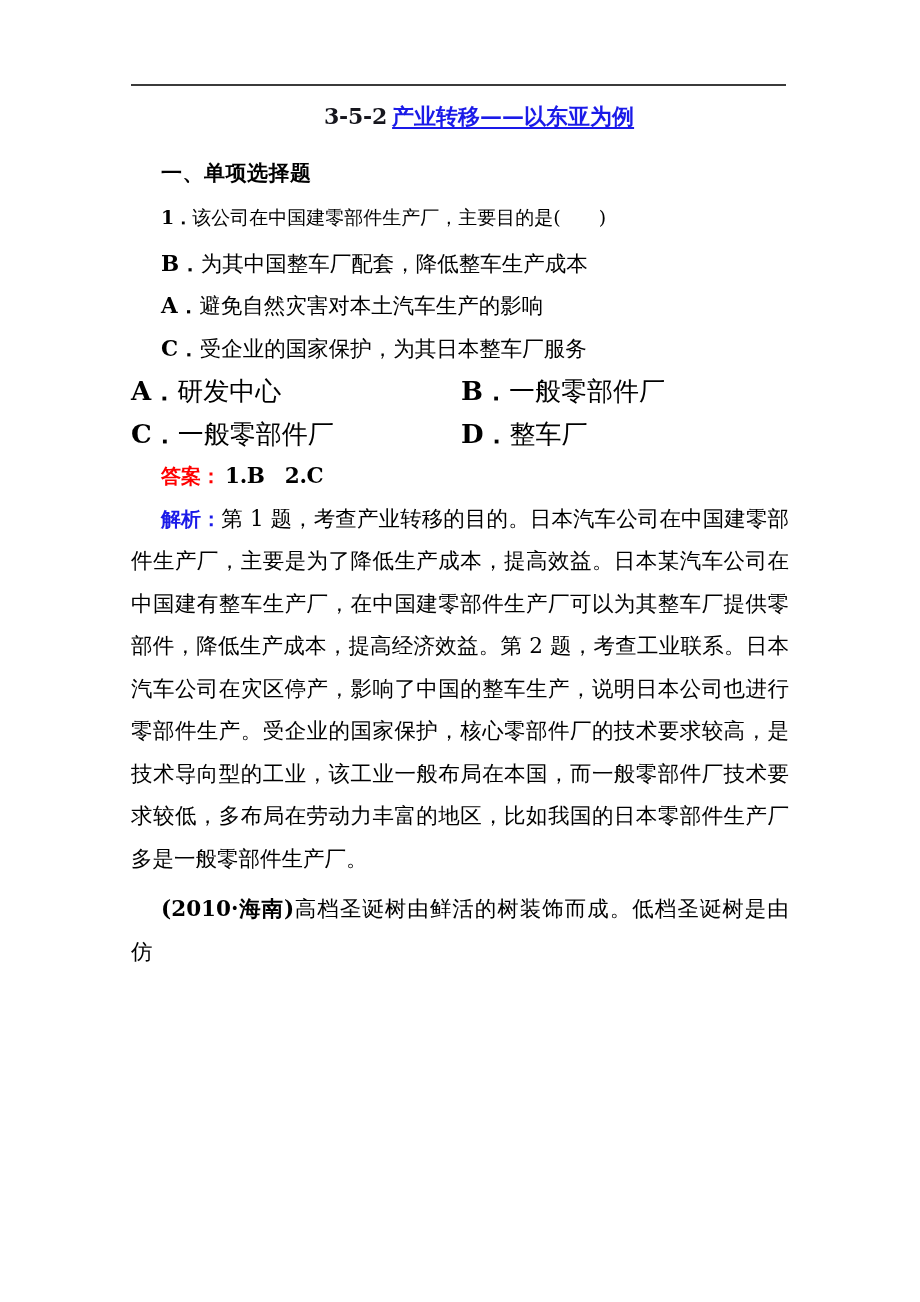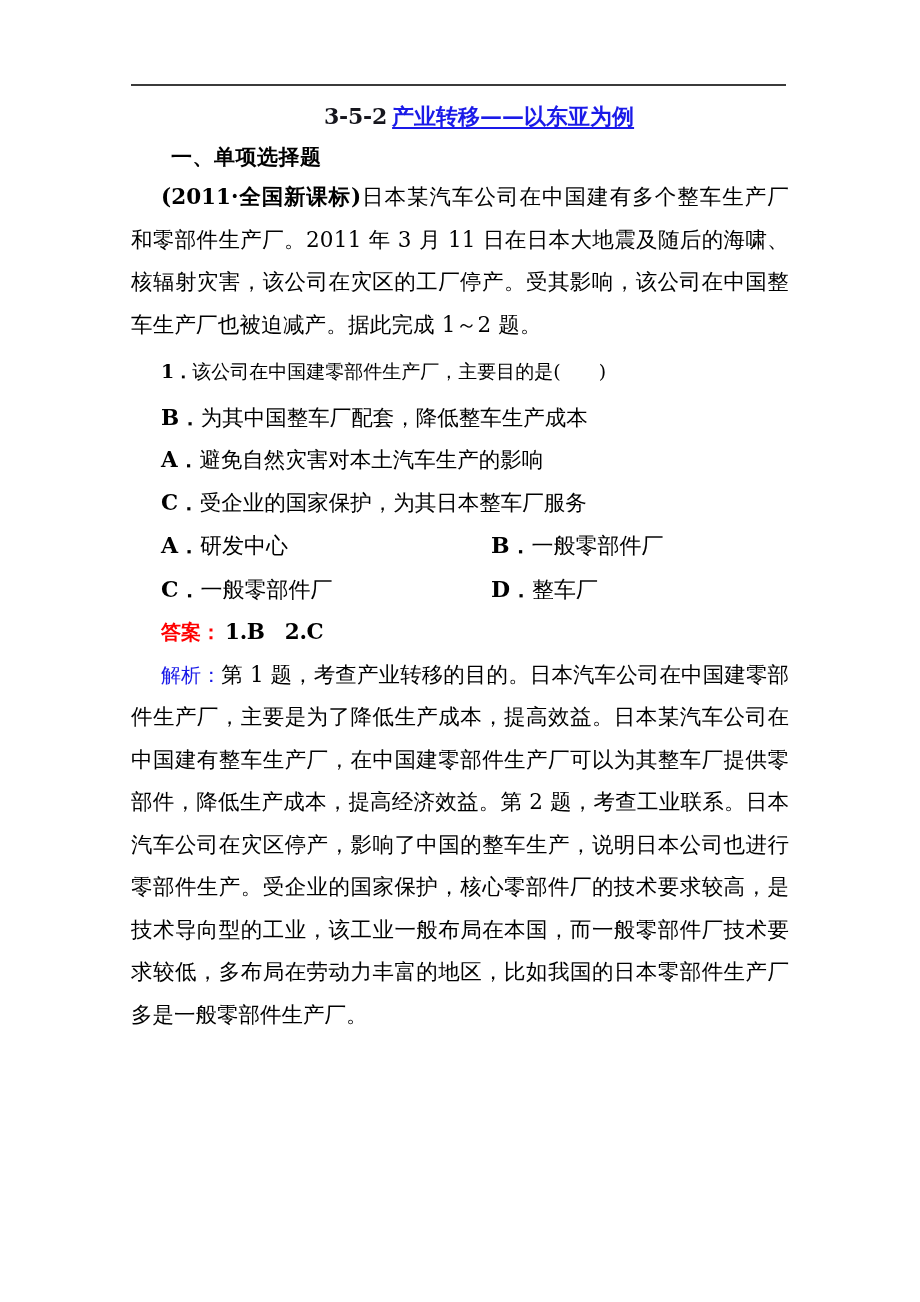--- a/index.html
+++ b/index.html
@@ -43,42 +43,42 @@
     width: 658px;
   }
 
   
   .doc-title {
     text-align: center;
     font-size: 22px;
     font-weight: bold;
     line-height: 32px;
     padding-left: 38px;
-    margin-bottom: 6px;
+    margin-bottom: 22px;
     white-space: nowrap;
     font-family: "DejaVu Serif", "Liberation Serif", serif;
   }
   .doc-title .num {
     color: #16161d;
     letter-spacing: -0.2px;
   }
   .doc-title .link {
     color: #1a1ae8;
     text-decoration: underline;
     text-underline-offset: 3px;
     padding-left: 5px;
   }
 
   
   .section-heading {
     font-family: "DejaVu Sans", "Liberation Sans", sans-serif;
     font-size: 21px;
     font-weight: bold;
     line-height: 38px;
-    margin-left: 40px;
+    margin-left: 30px;
     margin-top: 2px;
     letter-spacing: 0.5px;
   }
 
   
   .para {
     font-size: 21.5px;
     line-height: 42.5px;
     text-align: justify;
     text-justify: inter-ideograph;
@@ -119,23 +119,22 @@
     margin-left: 30px;
     white-space: nowrap;
   }
   .opt .lab {
     font-weight: bold;
     display: inline-block;
     min-width: 34px;
   }
 
   .opt-row {
-    margin-left: 30px;
-    line-height: 42.5px;
-    font-size: 22px;
+    line-height: 42.5px;
+    font-size: 26px;
     white-space: nowrap;
     position: relative;
   }
   .opt-row .col1 {
     display: inline-block;
     width: 330px;
   }
   .opt-row .col2 {
     display: inline-block;
   }
@@ -169,21 +168,21 @@
   .analysis {
     font-size: 21.5px;
     line-height: 42.5px;
     margin: 0;
     text-align: justify;
     text-justify: inter-ideograph;
     text-indent: 30px;
   }
   .analysis .tag {
     color: #1a1ae8;
-    font-weight: normal;
+    font-weight: bold;
     font-family: "DejaVu Sans", "Liberation Sans", sans-serif;
     font-size: 20px;
   }
 
   .spacer-sm { height: 8px; }
 </style>
 </head>
 <body>
 
 <div class="page">
@@ -191,21 +190,20 @@
   <div class="top-rule"></div>
 
   <div class="content">
 
     <div class="doc-title">
       <span class="num">3-5-2</span><span class="link">产业转移——以东亚为例</span>
     </div>
 
     <div class="section-heading">一、单项选择题</div>
 
-    <p class="para indent"><span class="src">(2011·全国新课标)</span><span>日本某汽车公司在中国建有多个整车生产厂和零部件生产厂。2011 年 3 月 11 日在日本大地震及随后的海啸、核辐射灾害，该公司在灾区的工厂停产。受其影响，该公司在中国整车生产厂也被迫减产。据此完成 1～2 题。</span></p>
 
     <div class="qline"><span class="qnum">1．</span><span>该公司在中国建零部件生产厂，主要目的是(</span><span class="paren" style="display:inline-block;width:38px"></span><span class="paren">)</span></div>
 
     <div class="opt"><span class="lab">B．</span><span>为其中国整车厂配套，降低整车生产成本</span></div>
 
     <div class="opt"><span class="lab">A．</span><span>避免自然灾害对本土汽车生产的影响</span></div>
 
     <div class="opt"><span class="lab">C．</span><span>受企业的国家保护，为其日本整车厂服务</span></div>
 
 
@@ -213,15 +211,16 @@
     <div class="opt-row"><span class="col1"><span class="lab">A．</span><span>研发中心</span></span><span class="col2"><span class="lab">B．</span><span>一般零部件厂</span></span></div>
 
     <div class="opt-row"><span class="col1"><span class="lab">C．</span><span>一般零部件厂</span></span><span class="col2"><span class="lab">D．</span><span>整车厂</span></span></div>
 
     <div class="answer-line"><span class="tag">答案：</span><span class="val">1.B</span><span class="gap" style="display:inline-block;width:16px"></span><span class="val">2.C</span></div>
 
     <p class="analysis"><span class="tag">解析：</span><span>第 1 题，考查产业转移的目的。日本汽车公司在中国建零部件生产厂，主要是为了降低生产成本，提高效益。日本某汽车公司在中国建有整车生产厂，在中国建零部件生产厂可以为其整车厂提供零部件，降低生产成本，提高经济效益。第 2 题，考查工业联系。日本汽车公司在灾区停产，影响了中国的整车生产，说明日本公司也进行零部件生产。受企业的国家保护，核心零部件厂的技术要求较高，是技术导向型的工业，该工业一般布局在本国，而一般零部件厂技术要求较低，多布局在劳动力丰富的地区，比如我国的日本零部件生产厂多是一般零部件生产厂。</span></p>
 
     <div class="spacer-sm"></div>
 
+    <p class="para indent"><span class="src">(2010·海南)</span><span>高档圣诞树由鲜活的树装饰而成。低档圣诞树是由仿</span></p>
 
   </div>
 </div>
 
 </body></html>

